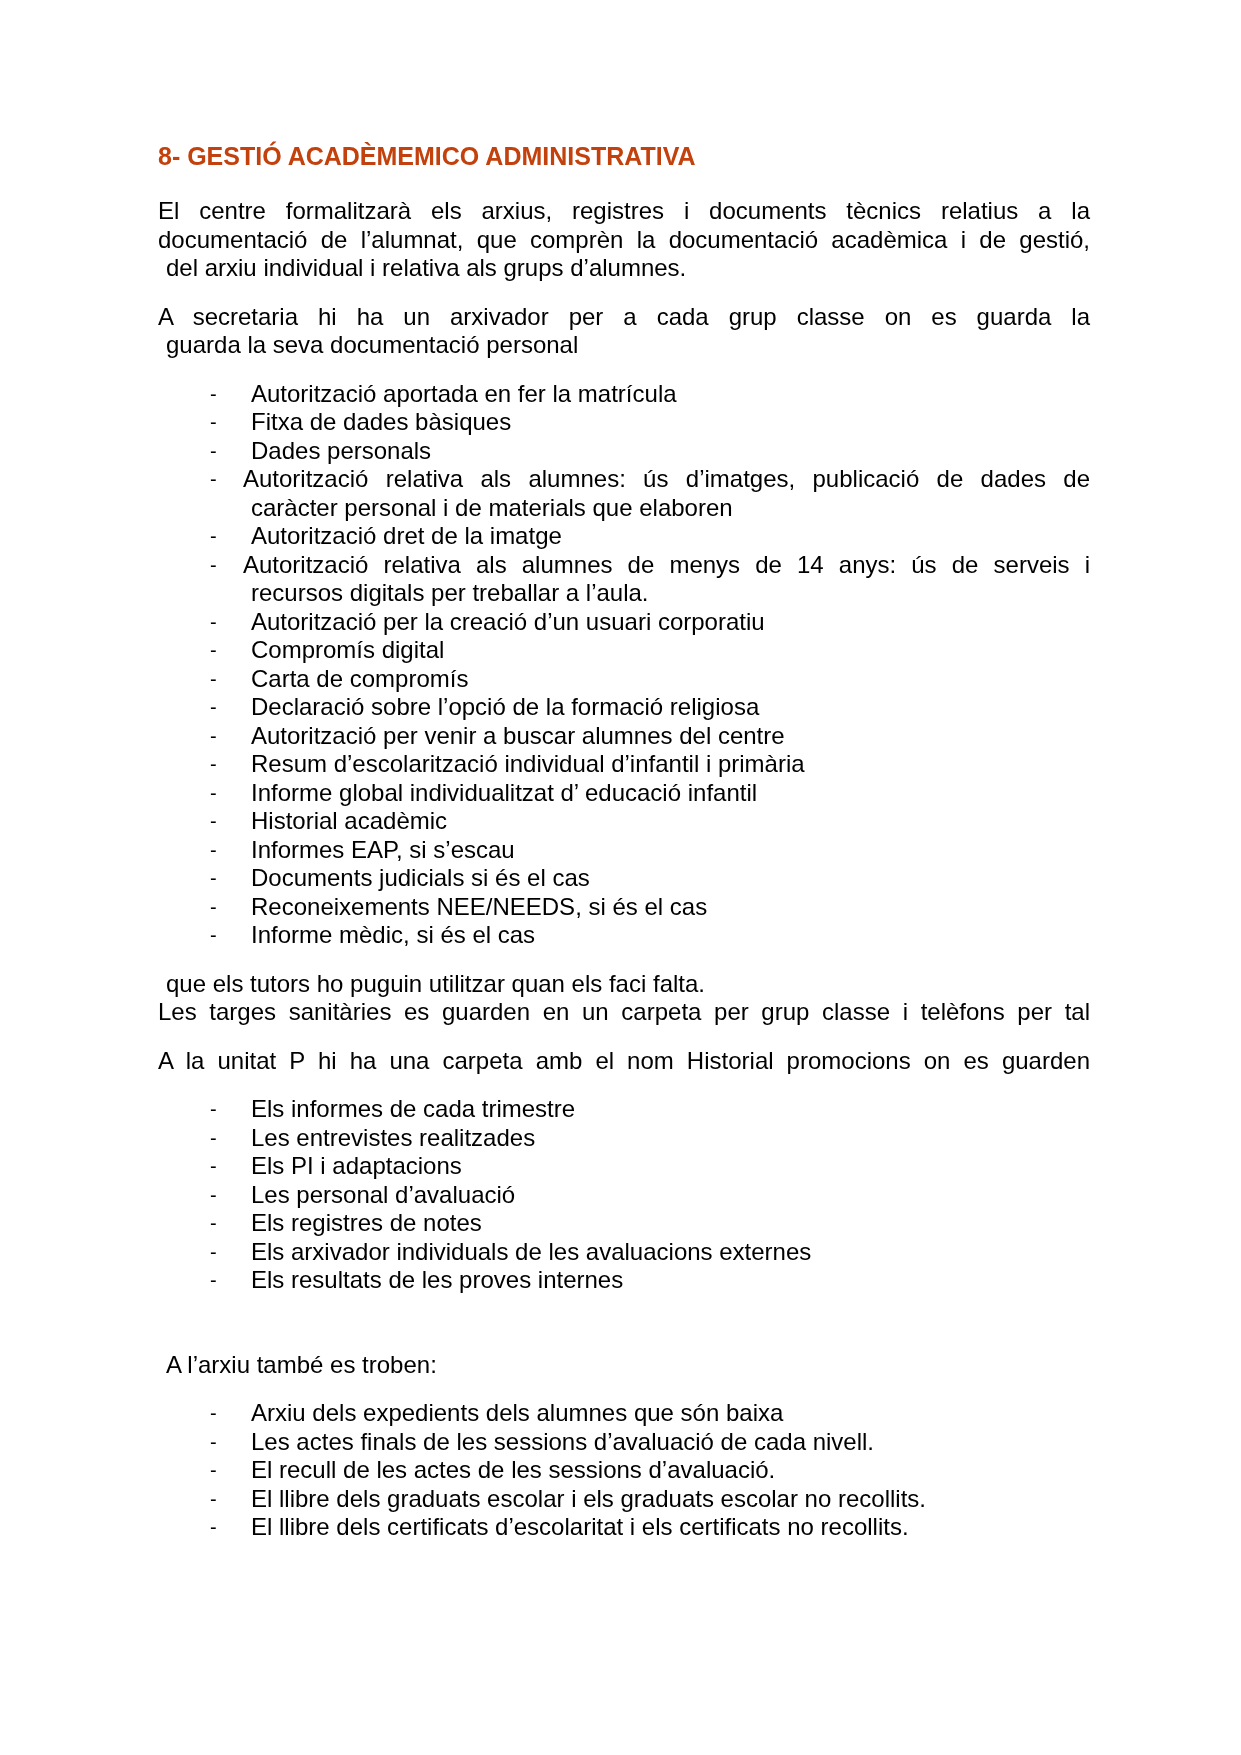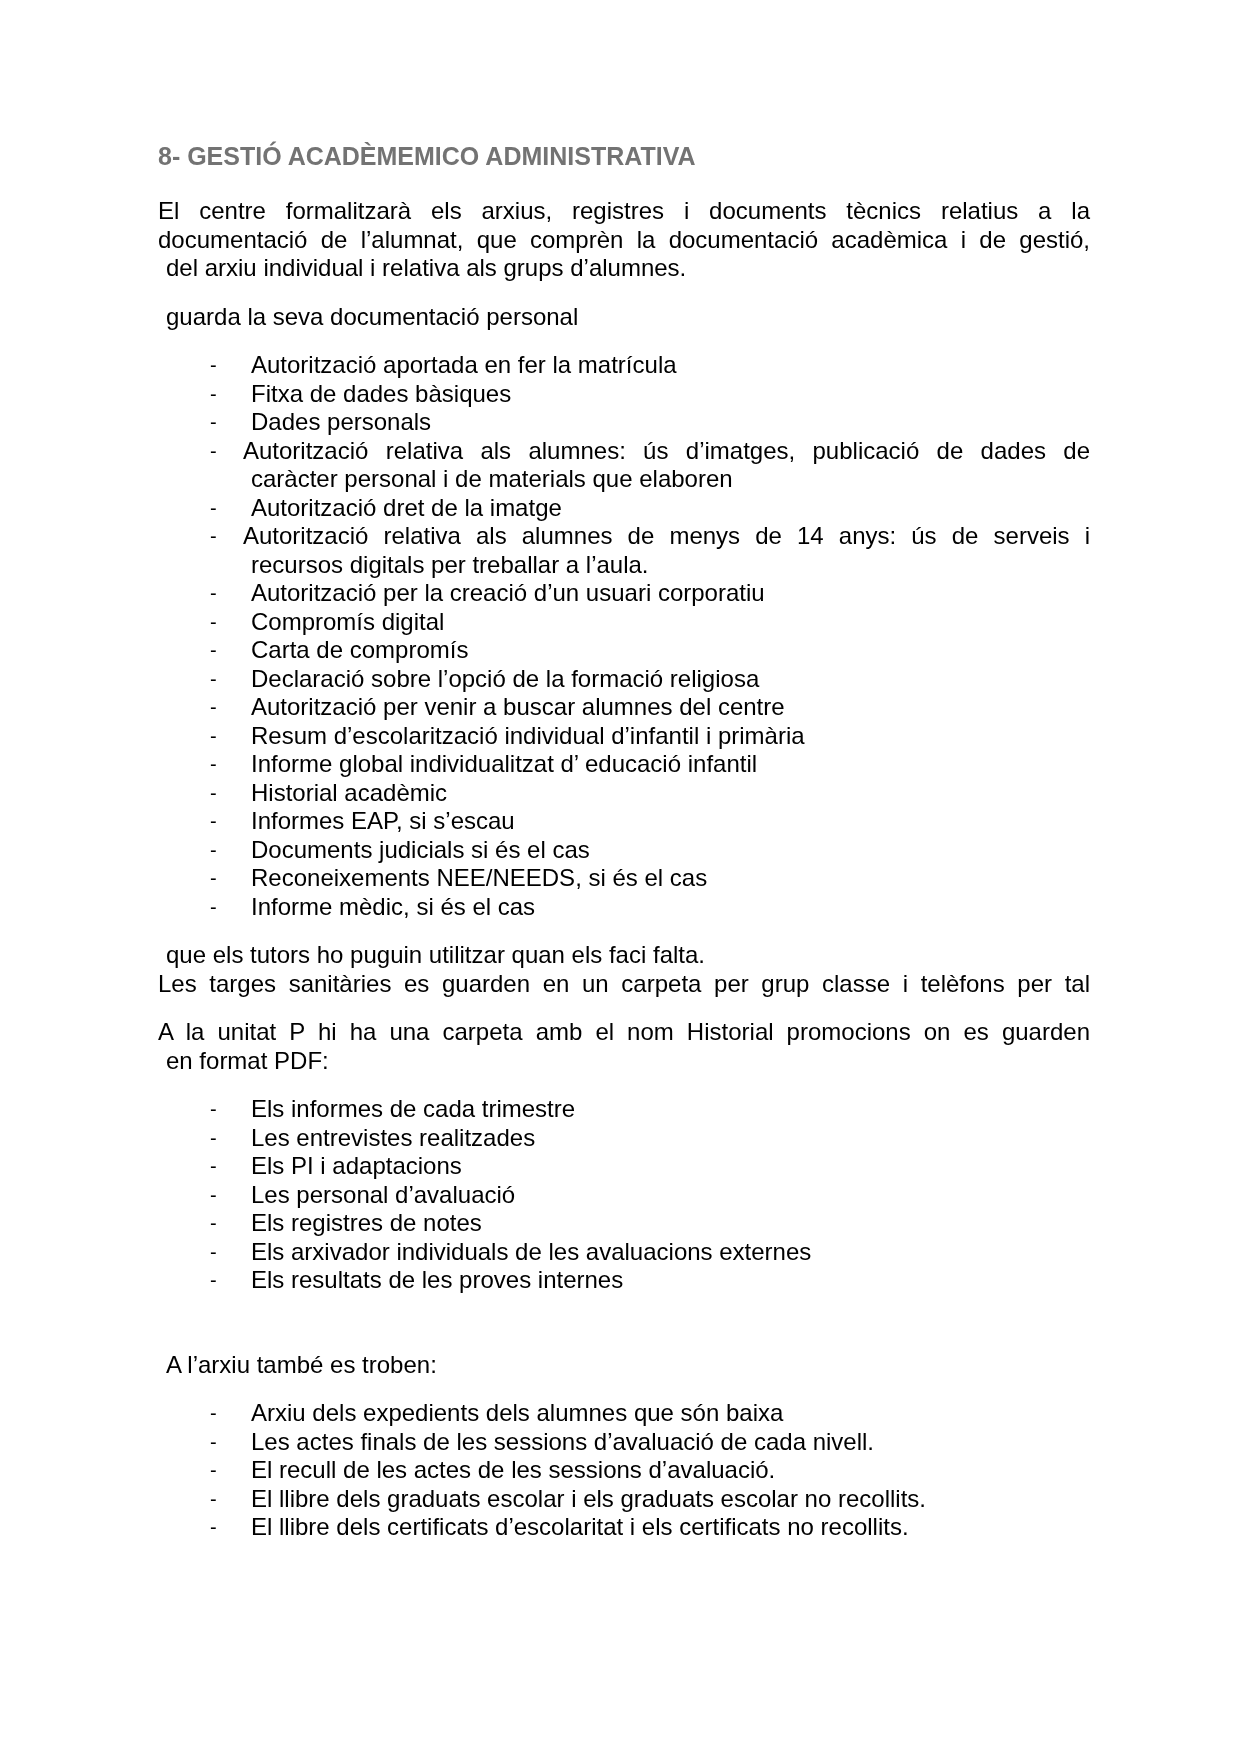--- a/index.html
+++ b/index.html
@@ -44,28 +44,29 @@
     font-size:20px;
     line-height:28.5px;
   }
   .spacer { height:36px; }
 </style>
 </head>
 <body>
 
 <div class="page">
   <div class="doc">
-    <h1 class="heading" style="color: #737373;">8- GESTIÓ ACADÈMEMICO ADMINISTRATIVA</h1>
+    <h1 class="heading" style="color: #c2410c;">8- GESTIÓ ACADÈMEMICO ADMINISTRATIVA</h1>
 
   <div class="para">
         <div class="jline">El centre formalitzarà els arxius, registres i documents tècnics relatius a la</div>
         <div class="jline">documentació de l’alumnat, que comprèn la documentació acadèmica i de gestió,</div>
         <div class="jline last">del arxiu individual i relativa als grups d’alumnes.</div>
       </div>
       <div class="para">
+        <div class="jline">A secretaria hi ha un arxivador per a cada grup classe on es guarda la</div>
         <div class="jline last">guarda la seva documentació personal</div>
       </div>
       <ul class="list">
         <li class="item">
           <span class="dash">-</span>
           <div>
             <div class="jline last">Autorització aportada en fer la matrícula</div>
           </div>
         </li>
         <li class="item">
@@ -172,21 +173,20 @@
             <div class="jline last">Informe mèdic, si és el cas</div>
           </div>
         </li>
       </ul>
       <div class="para">
         <div class="jline last">que els tutors ho puguin utilitzar quan els faci falta.</div>
         <div class="jline">Les targes sanitàries es guarden en un carpeta per grup classe i telèfons per tal</div>
       </div>
       <div class="para">
         <div class="jline">A la unitat P hi ha una carpeta amb el nom Historial promocions on es guarden</div>
-        <div class="jline last">en format PDF:</div>
       </div>
       <ul class="list">
         <li class="item">
           <span class="dash">-</span>
           <div>
             <div class="jline last">Els informes de cada trimestre</div>
           </div>
         </li>
         <li class="item">
           <span class="dash">-</span>

